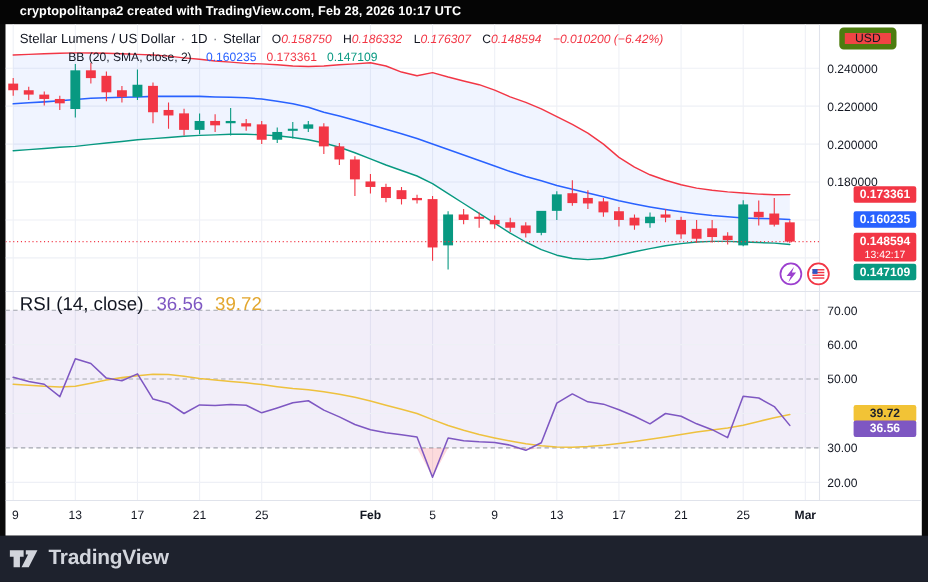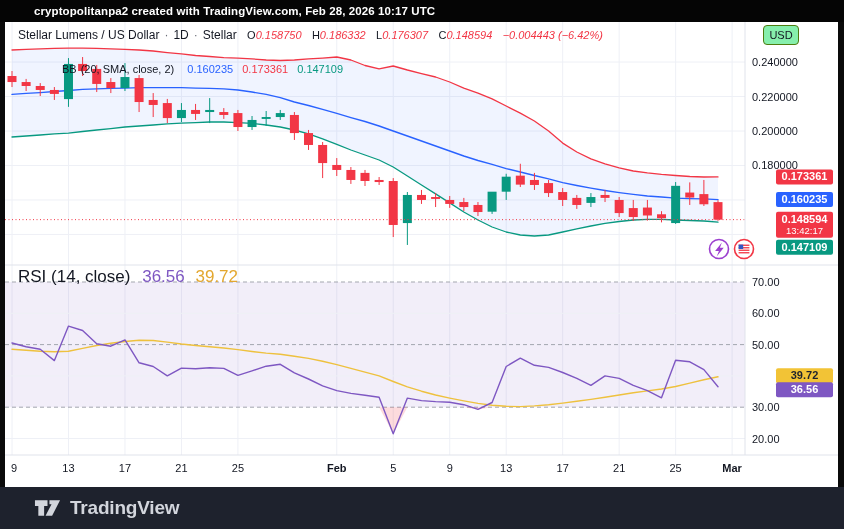--- a/index.html
+++ b/index.html
@@ -1,39 +1,39 @@
 <!DOCTYPE html>
 <html><head>
 <meta charset="utf-8">
 <style>
   * { margin:0; padding:0; box-sizing:border-box; }
   html,body { width:844px; height:529px; background:#0a0a0a; font-family:"Liberation Sans", sans-serif; overflow:hidden; }
   .topbar { position:absolute; left:0; top:0; width:844px; height:22px; background:#050505; color:#ffffff;
-            font-size:11.5px; font-weight:bold; line-height:22px; padding-left:34px; letter-spacing:.1px; }
+            font-size:11.5px; font-weight:bold; line-height:22px; padding-left:18px; letter-spacing:.1px; }
   .chart-panel { position:absolute; left:5px; top:22px; width:833px; height:465px; background:#ffffff; }
   svg text { font-family:"Liberation Sans", sans-serif; }
   .legend { position:absolute; left:13px; top:6px; pointer-events:none; }
   .lrow { white-space:nowrap; font-size:12px; color:#131722; line-height:15px; }
-  .lrow.small { font-size:11px; margin-top:19px;padding-left:44px; }
+  .lrow.small { font-size:11px; margin-top:1px;padding-left:44px; }
   .lrow .dot { color:#6a6d78; margin:0 5px; }
   .lrow .k { color:#131722; margin-left:7px; font-size:11px; }
   .lrow .v { color:#f23645; font-size:11px;font-style:italic; }
   .lrow .chg { margin-left:7px; }
   .lrow .ind { margin-right:4px; }
   .lrow .basis { color:#2962ff; margin-left:6px; }
   .lrow .up { color:#f23645; margin-left:6px; }
   .lrow .low { color:#089981; margin-left:6px; }
   .legend-rsi { position:absolute; left:13px; top:245px; font-size:17px; color:#131722; pointer-events:none; white-space:nowrap; }
   .legend-rsi .rv { color:#7e57c2; margin-left:7px; }
   .legend-rsi .rm { color:#e3a72f; margin-left:6px; }
-  .usd-btn { position:absolute; left:758px; top:3px; width:36px; height:20px; background:#86efac;
-             border:1px solid #4d7c0f; border-radius:4px; font-size:11px; color:#131722;
+  .usd-btn { position:absolute; left:758px; top:3px; width:52px; height:20px; background:#ef4444;
+             border:5px solid #4d7c0f; border-radius:4px; font-size:11px; color:#131722;
              display:flex; align-items:center; justify-content:center; cursor:pointer; }
   .bottombar { position:absolute; left:0; top:487px; width:844px; height:42px; background:#1e222d;
-               display:flex; align-items:center; padding-left:34px; }
+               display:flex; align-items:center; padding-left:8px; }
   .bottombar .brand { color:#d2d5dc; font-size:19px; font-weight:bold; margin-left:9px; letter-spacing:-0.2px; }
 </style>
 </head>
 <body>
 
 <div class="topbar">
   <span>cryptopolitanpa2 created with TradingView.com, Feb 28, 2026 10:17 UTC</span>
 </div>
 
 <div class="chart-panel">
@@ -249,21 +249,21 @@
     </g>
   </svg>
 
   <div class="legend">
     <div class="lrow">
       <span>Stellar Lumens / US Dollar</span><span class="dot">·</span><span>1D</span><span class="dot">·</span><span>Stellar</span>
       <span><span class="k">O</span><span class="v">0.158750</span></span>
       <span><span class="k">H</span><span class="v">0.186332</span></span>
       <span><span class="k">L</span><span class="v">0.176307</span></span>
       <span><span class="k">C</span><span class="v">0.148594</span></span>
-      <span class="v chg">−0.004443 (−6.42%)</span>
+      <span class="v chg">−0.010200 (−6.42%)</span>
     </div>
     <div class="lrow small">
       <span class="ind">BB</span><span class="ind">(20, SMA, close, 2)</span>
       <span class="basis">0.160235</span>
       <span class="up">0.173361</span>
       <span class="low">0.147109</span>
     </div>
   </div>
 
   <div class="legend-rsi">

